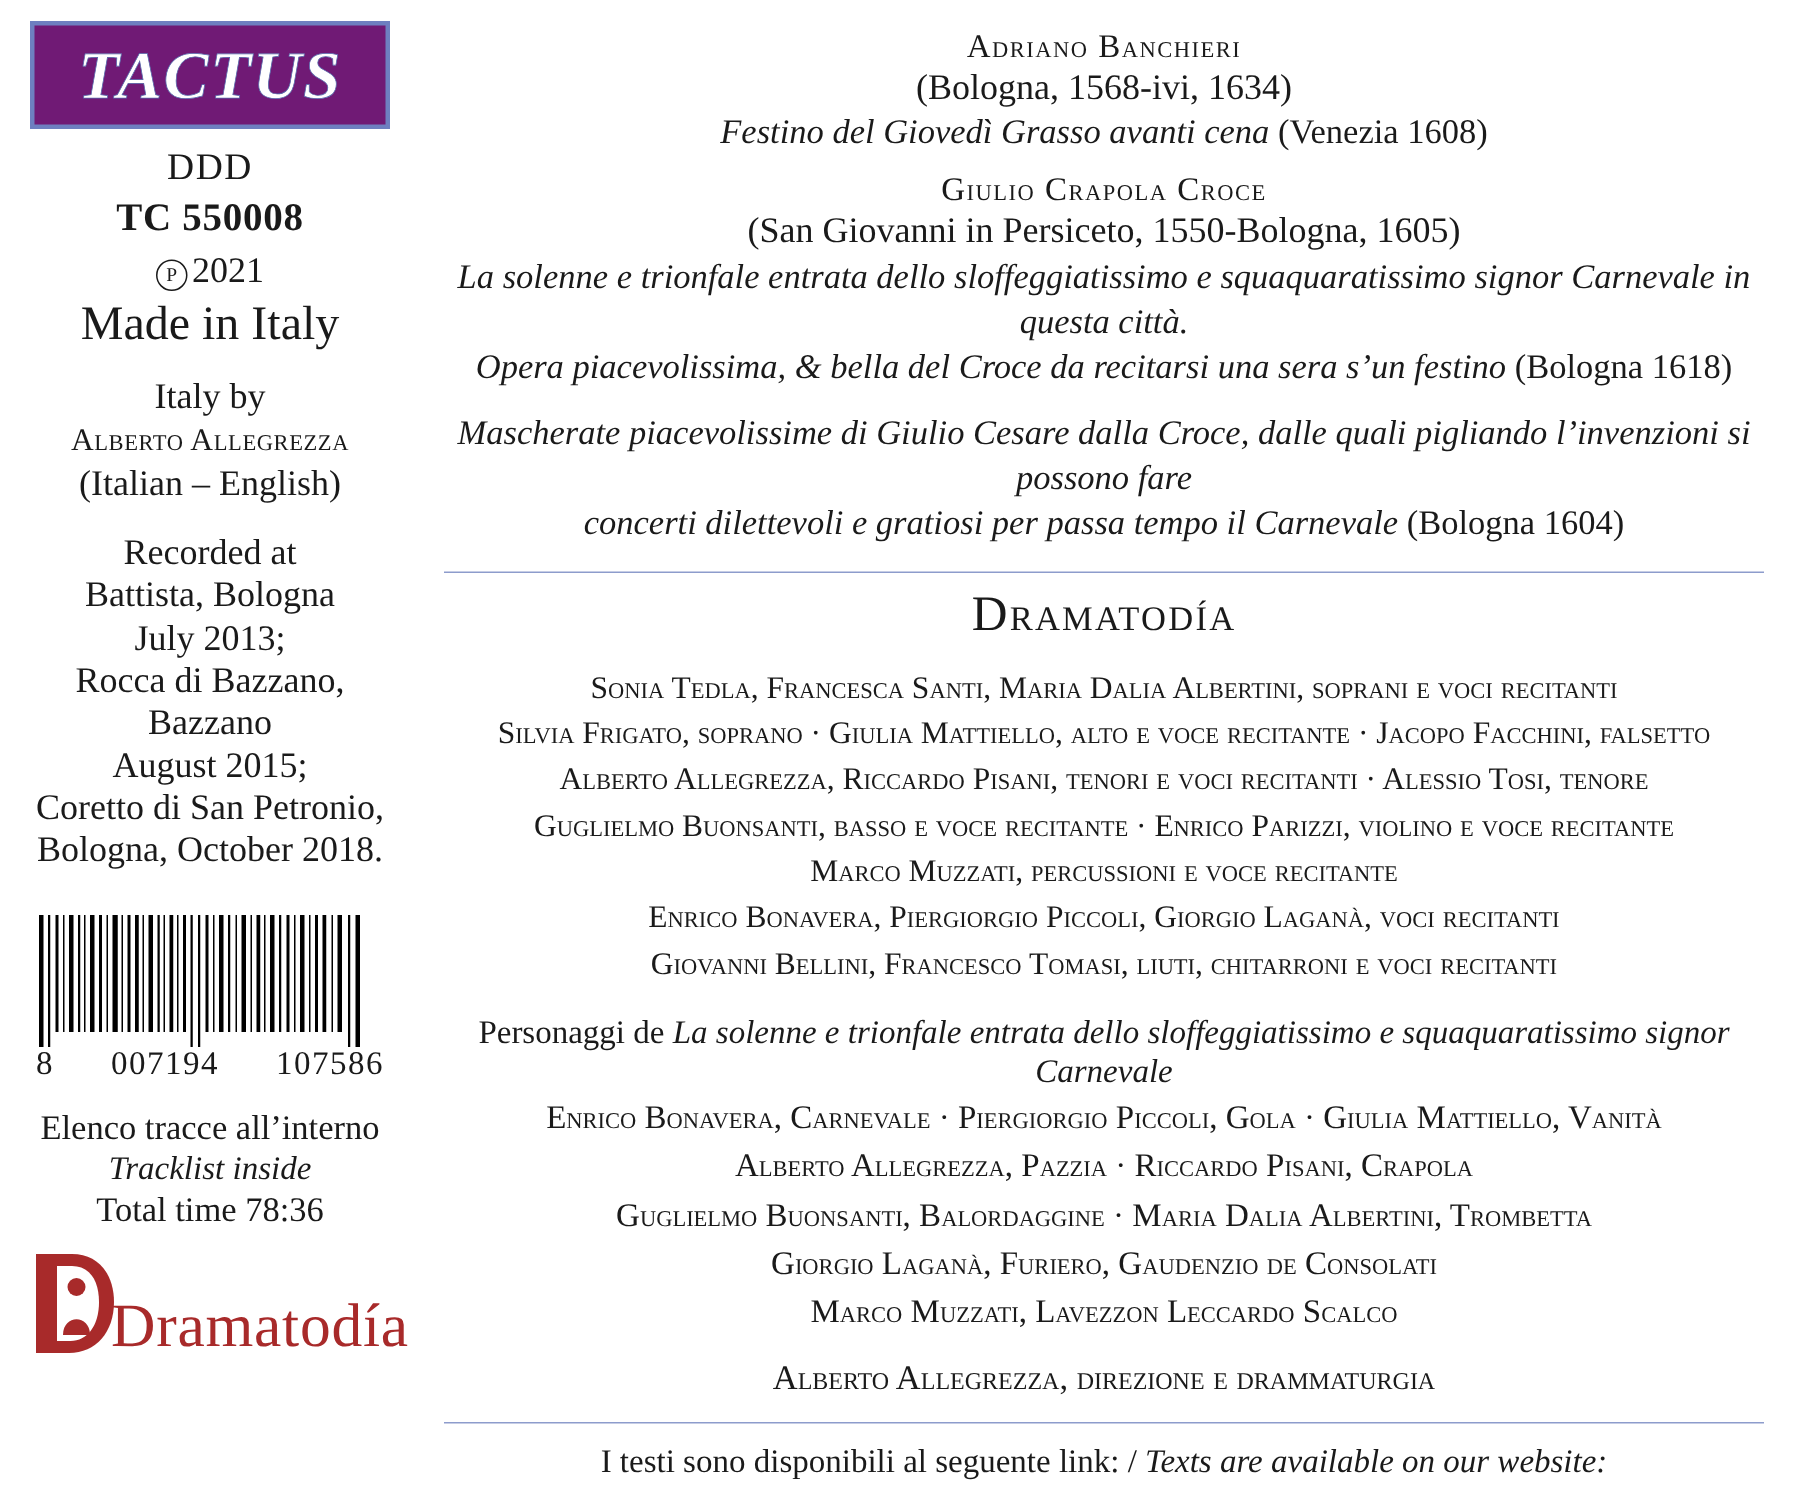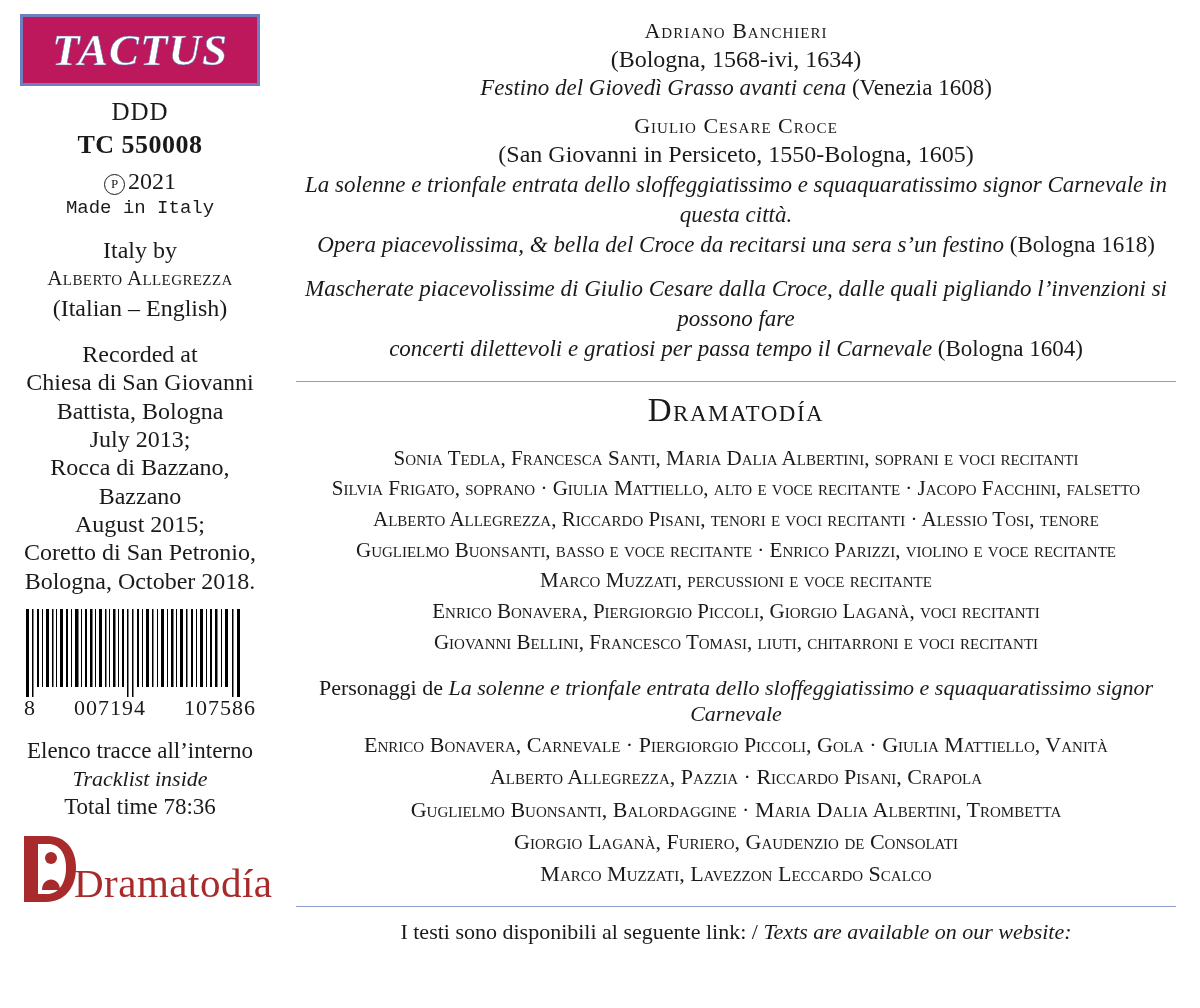--- a/index.html
+++ b/index.html
@@ -16,21 +16,21 @@
   .left{
     width:272px;
     padding:14px 8px 0 16px;
     box-sizing:border-box;
     text-align:center;
     display:flex;flex-direction:column;align-items:center;
   }
   .logo-box{
     width:240px;height:72px;
     border:3px solid #6e7fc0;
-    background:#be185d;
+    background:#701a75;
     display:flex;align-items:center;justify-content:center;
     box-sizing:border-box;
     margin-bottom:10px;
   }
   .logo-text{
     font-family:"Liberation Serif", serif;
     font-style:italic;
     font-weight:bold;
     font-size:45px;
     letter-spacing:1px;
@@ -39,26 +39,26 @@
     -webkit-text-stroke:0.5px #5566aa;
   }
   .ddd{font-size:25px;letter-spacing:1px;margin:2px 0 2px;}
   .catalog{font-size:26px;font-weight:bold;letter-spacing:0.5px;margin:2px 0 6px;}
   .pline{font-size:24px;margin:2px 0;}
   .pcircle{
     display:inline-block;width:19px;height:19px;border:1.4px solid #1a1a1a;border-radius:50%;
     font-size:13px;line-height:18px;text-align:center;vertical-align:1px;margin-right:3px;
     font-family:"Liberation Serif", serif;
   }
-  .made{font-size:19px;margin:0 0 18px;font-family:Liberation Mono, monospace;}
+  .made{font-size:32px;margin:0 0 18px;}
   .textby{font-size:24px;margin:0;}
   .author{font-size:21px;margin:2px 0;letter-spacing:0.4px;}
   .lang{font-size:24px;margin:2px 0 18px;}
   .rec-line{font-size:24px;line-height:1.18;margin:0;}
-  .rec-block{margin-bottom:8px;}
+  .rec-block{margin-bottom:22px;}
   
   .barcode-wrap{margin:6px 0 2px;}
   .barcode{height:88px;width:222px;display:block;}
   .barcode-digits{
     font-size:22px;letter-spacing:1px;margin-top:-2px;
     display:flex;justify-content:space-between;width:232px;
   }
   .tracklist{font-size:23px;margin:14px 0 0;line-height:1.25;}
   .tracklist-it{font-style:italic;font-size:22px;}
   .total{font-size:23px;margin-top:2px;}
@@ -131,21 +131,20 @@
       <span class="pcircle">P</span><span>2021</span>
     </div>
     <div class="made">Made in Italy</div>
 
     <div class="textby">Italy by</div>
     <div class="author sc">Alberto Allegrezza</div>
     <div class="lang">(Italian – English)</div>
 
     <div class="rec-block">
       <div class="rec-line">Recorded at</div>
-      <div class="rec-line">Chiesa di San Giovanni</div>
       <div class="rec-line">Battista, Bologna</div>
       <div class="rec-line">July 2013;</div>
       <div class="rec-line">Rocca di Bazzano,</div>
       <div class="rec-line">Bazzano</div>
       <div class="rec-line">August 2015;</div>
       <div class="rec-line">Coretto di San Petronio,</div>
       <div class="rec-line">Bologna, October 2018.</div>
     </div>
 
     <div class="barcode-wrap">
@@ -227,21 +226,21 @@
     </div>
     <div class="dates">(Bologna, 1568-ivi, 1634)</div>
     <div class="work-it">
       <span>Festino del Giovedì Grasso avanti cena</span>
       <span class="rom">(Venezia 1608)</span>
     </div>
 
     <div class="block2">
       <div class="composer sc">
         <span>Giulio</span>
-        <span>Cesare</span>
+        <span>Crapola</span>
         <span>Croce</span>
       </div>
       <div class="dates">(San Giovanni in Persiceto, 1550-Bologna, 1605)</div>
       <div class="credit-it">La solenne e trionfale entrata dello sloffeggiatissimo e squaquaratissimo signor Carnevale in questa città.</div>
       <div class="credit-it">
         <span>Opera piacevolissima, &amp; bella del Croce da recitarsi una sera s’un festino</span>
         <span class="rom">(Bologna 1618)</span>
       </div>
     </div>
 
@@ -271,20 +270,21 @@
       <div class="personaggi-head">
         <span>Personaggi de </span><i>La solenne e trionfale entrata dello sloffeggiatissimo e squaquaratissimo signor Carnevale</i>
       </div>
       <div class="personaggi sc">Enrico Bonavera, Carnevale · Piergiorgio Piccoli, Gola · Giulia Mattiello, Vanità</div>
       <div class="personaggi sc">Alberto Allegrezza, Pazzia · Riccardo Pisani, Crapola</div>
       <div class="personaggi sc">Guglielmo Buonsanti, Balordaggine · Maria Dalia Albertini, Trombetta</div>
       <div class="personaggi sc">Giorgio Laganà, Furiero, Gaudenzio de Consolati</div>
       <div class="personaggi sc">Marco Muzzati, Lavezzon Leccardo Scalco</div>
     </div>
 
+    <div class="dir sc">Alberto Allegrezza, direzione e drammaturgia</div>
 
     <hr class="rule">
 
     <div class="footer">
       <div>
         <span>I testi sono disponibili al seguente link: /</span>
         <i>Texts are available on our website:</i>
       </div>
 
     </div>

